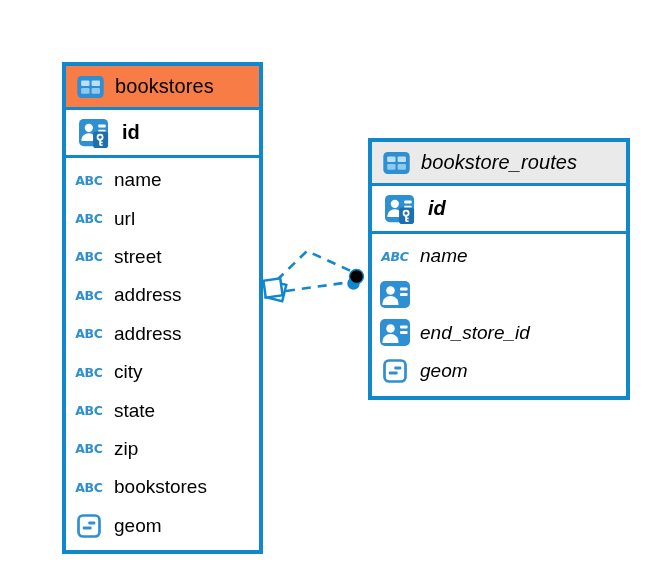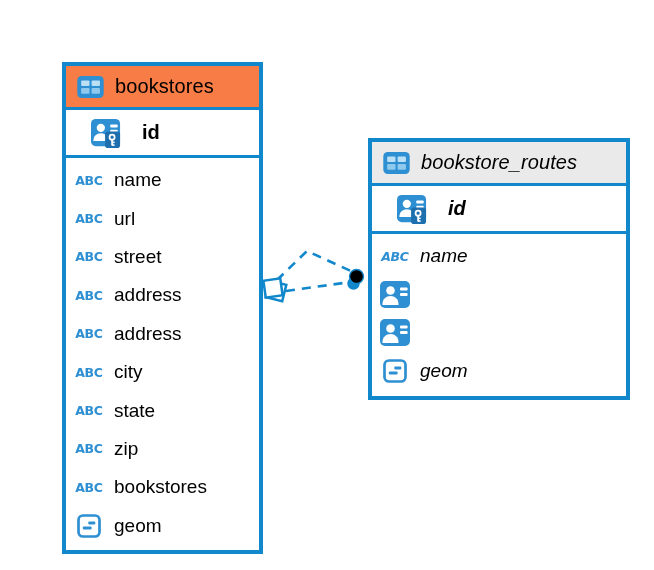--- a/index.html
+++ b/index.html
@@ -20,22 +20,22 @@
   }
   .entity-header{
     display:flex;align-items:center;gap:9px;
     height:41px;padding:0 8px;
     border-bottom:3px solid #1187CC;
     font-size:20px;font-weight:500;letter-spacing:.1px;
   }
   .entity-header.orange{background:#F87C45;}
   .entity-header.gray{background:#EAEAEA;}
   .pk-row{
-    display:flex;align-items:center;gap:20px;
-    height:45px;padding:0 24px;
+    display:flex;align-items:center;gap:12px;
+    height:45px;padding:0 12px;
     border-bottom:3px solid #1187CC;
     font-size:20px;font-weight:700;
   }
   .col-body{padding:3px 0 5px;}
   .col-row{
     display:flex;align-items:center;gap:9px;
     height:38.4px;padding:0 7px;
     font-size:19px;font-weight:400;
   }
   .icon-slot{
@@ -218,20 +218,21 @@
               <use href="#sym-ref"></use>
             </svg>
         </span>
       </div>
       <div class="col-row">
         <span class="icon-slot">
           <svg width="30" height="27">
               <use href="#sym-ref"></use>
             </svg>
         </span>
+        <span class="col-label">end_store_id</span>
       </div>
       <div class="col-row">
         <span class="icon-slot">
           <svg width="24" height="24">
               <use href="#sym-geom"></use>
             </svg>
         </span>
         <span class="col-label">geom</span>
       </div>
     </div>

